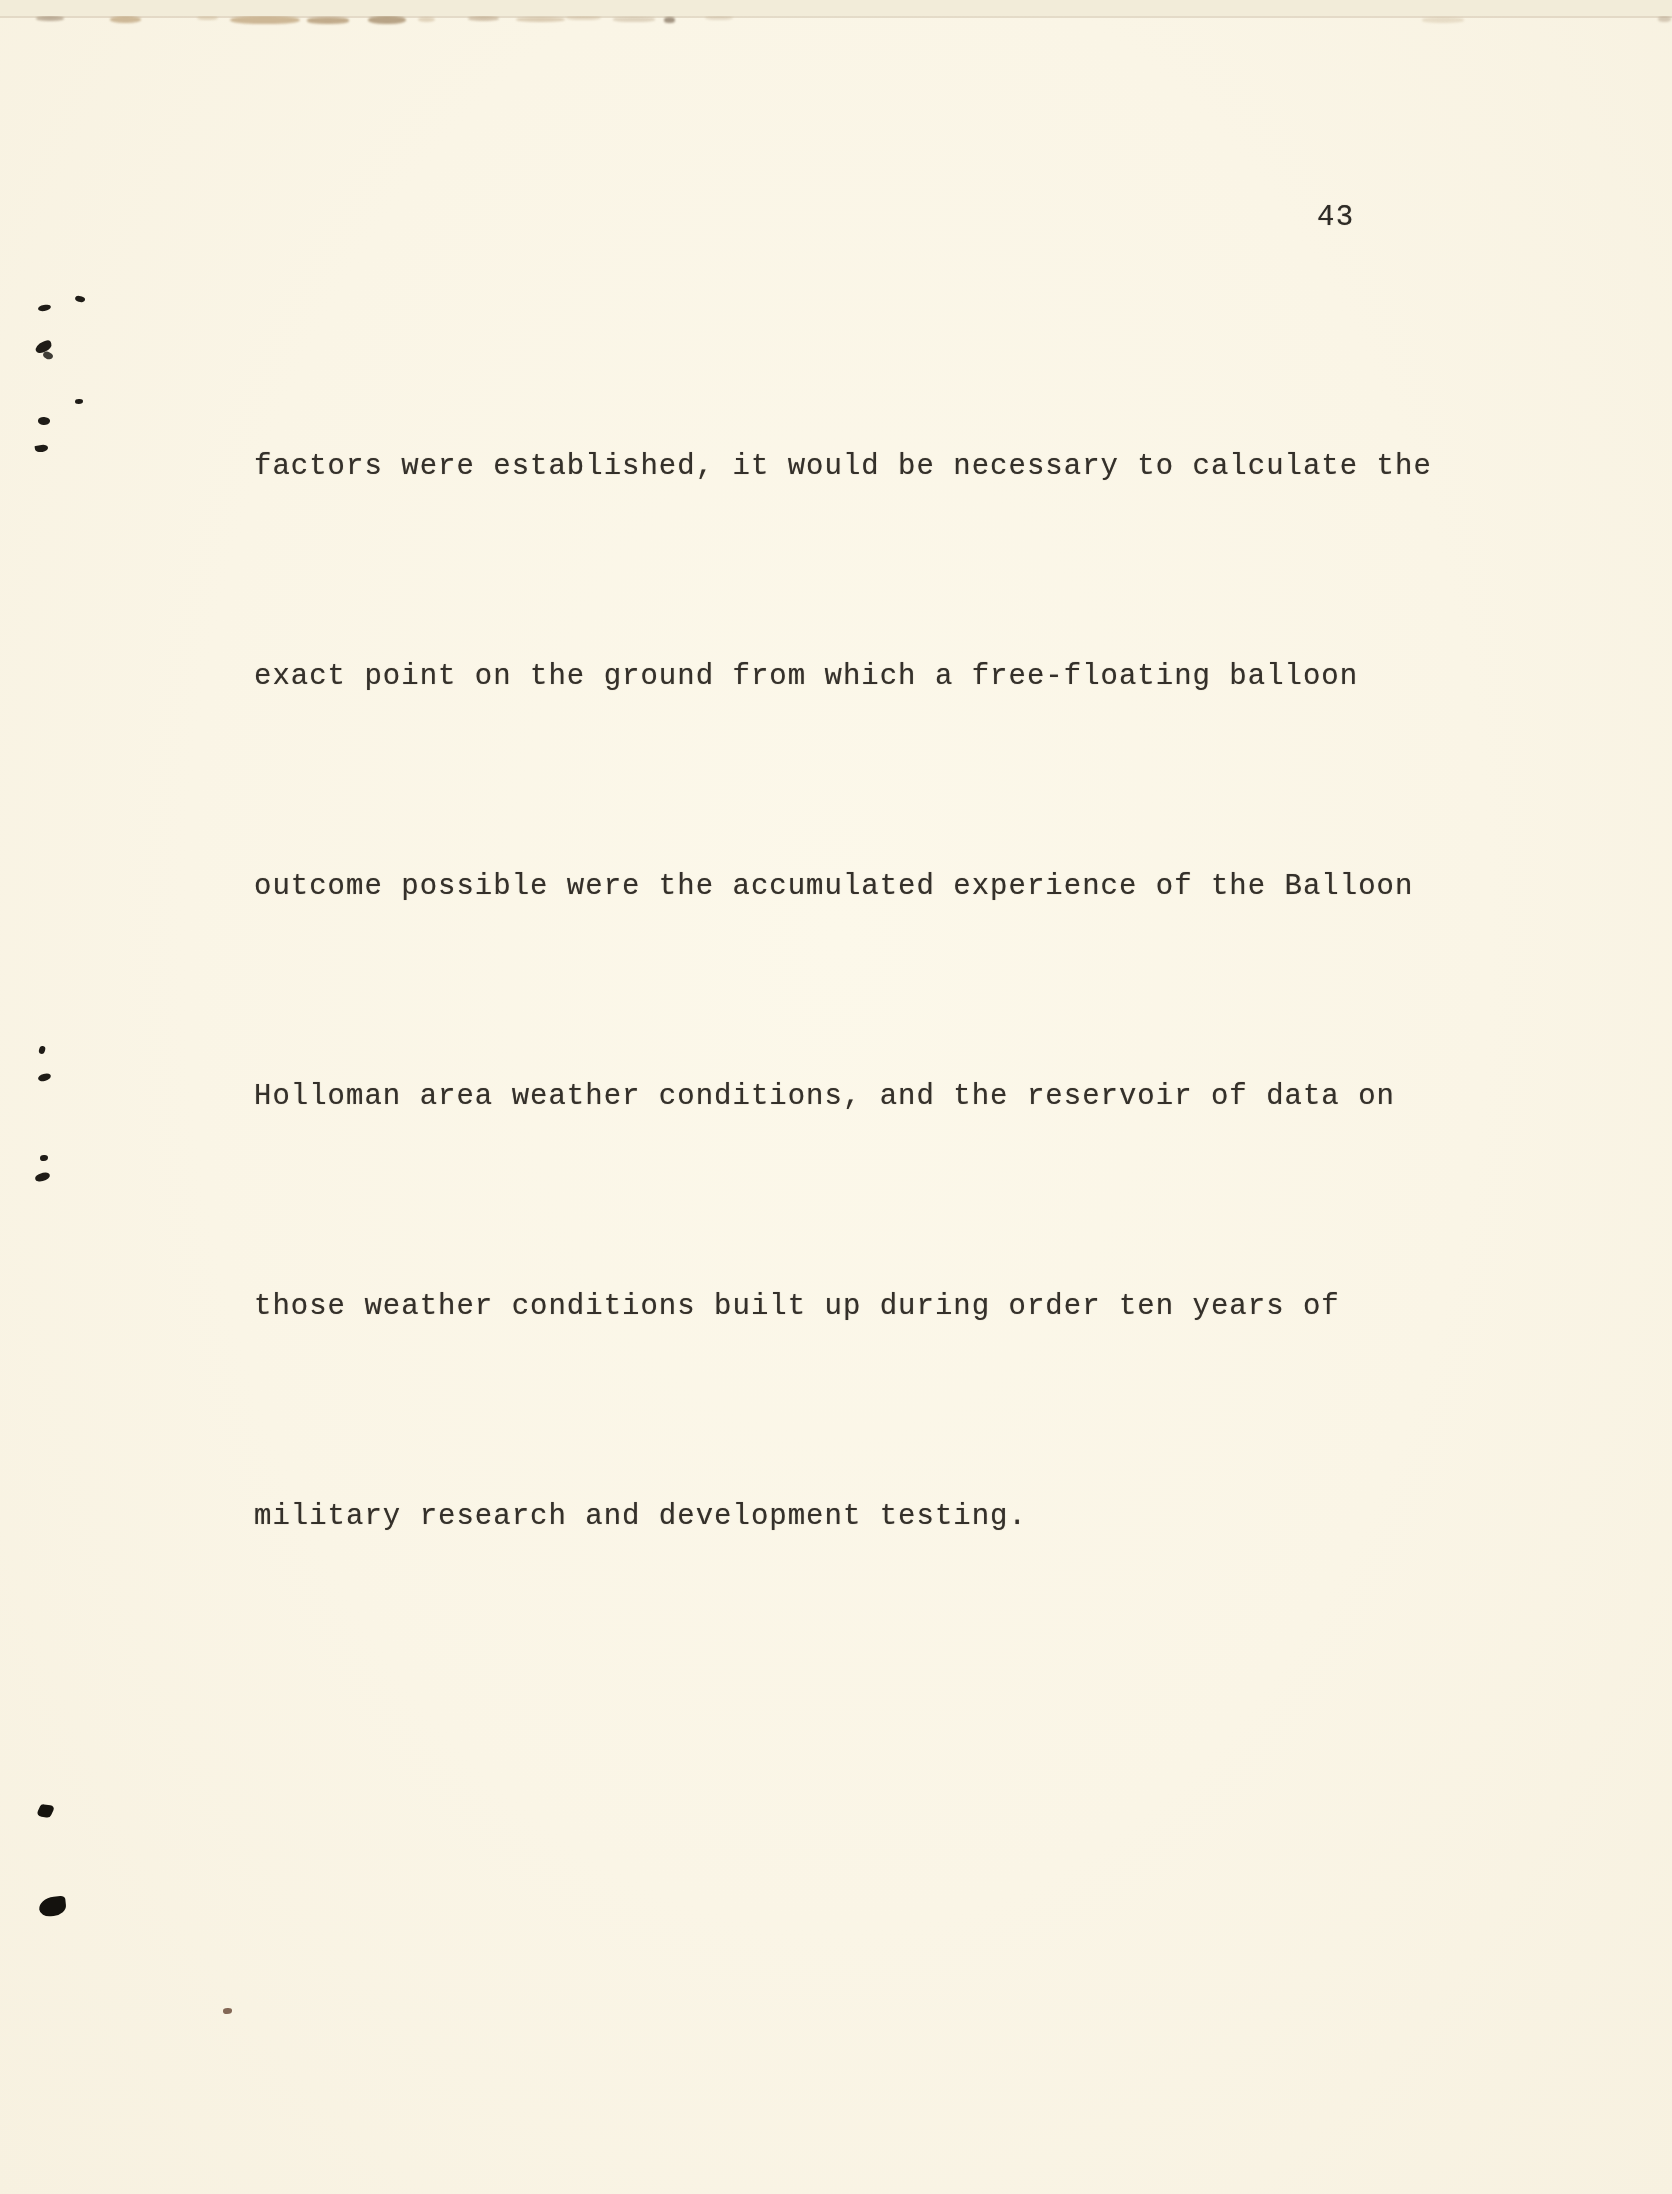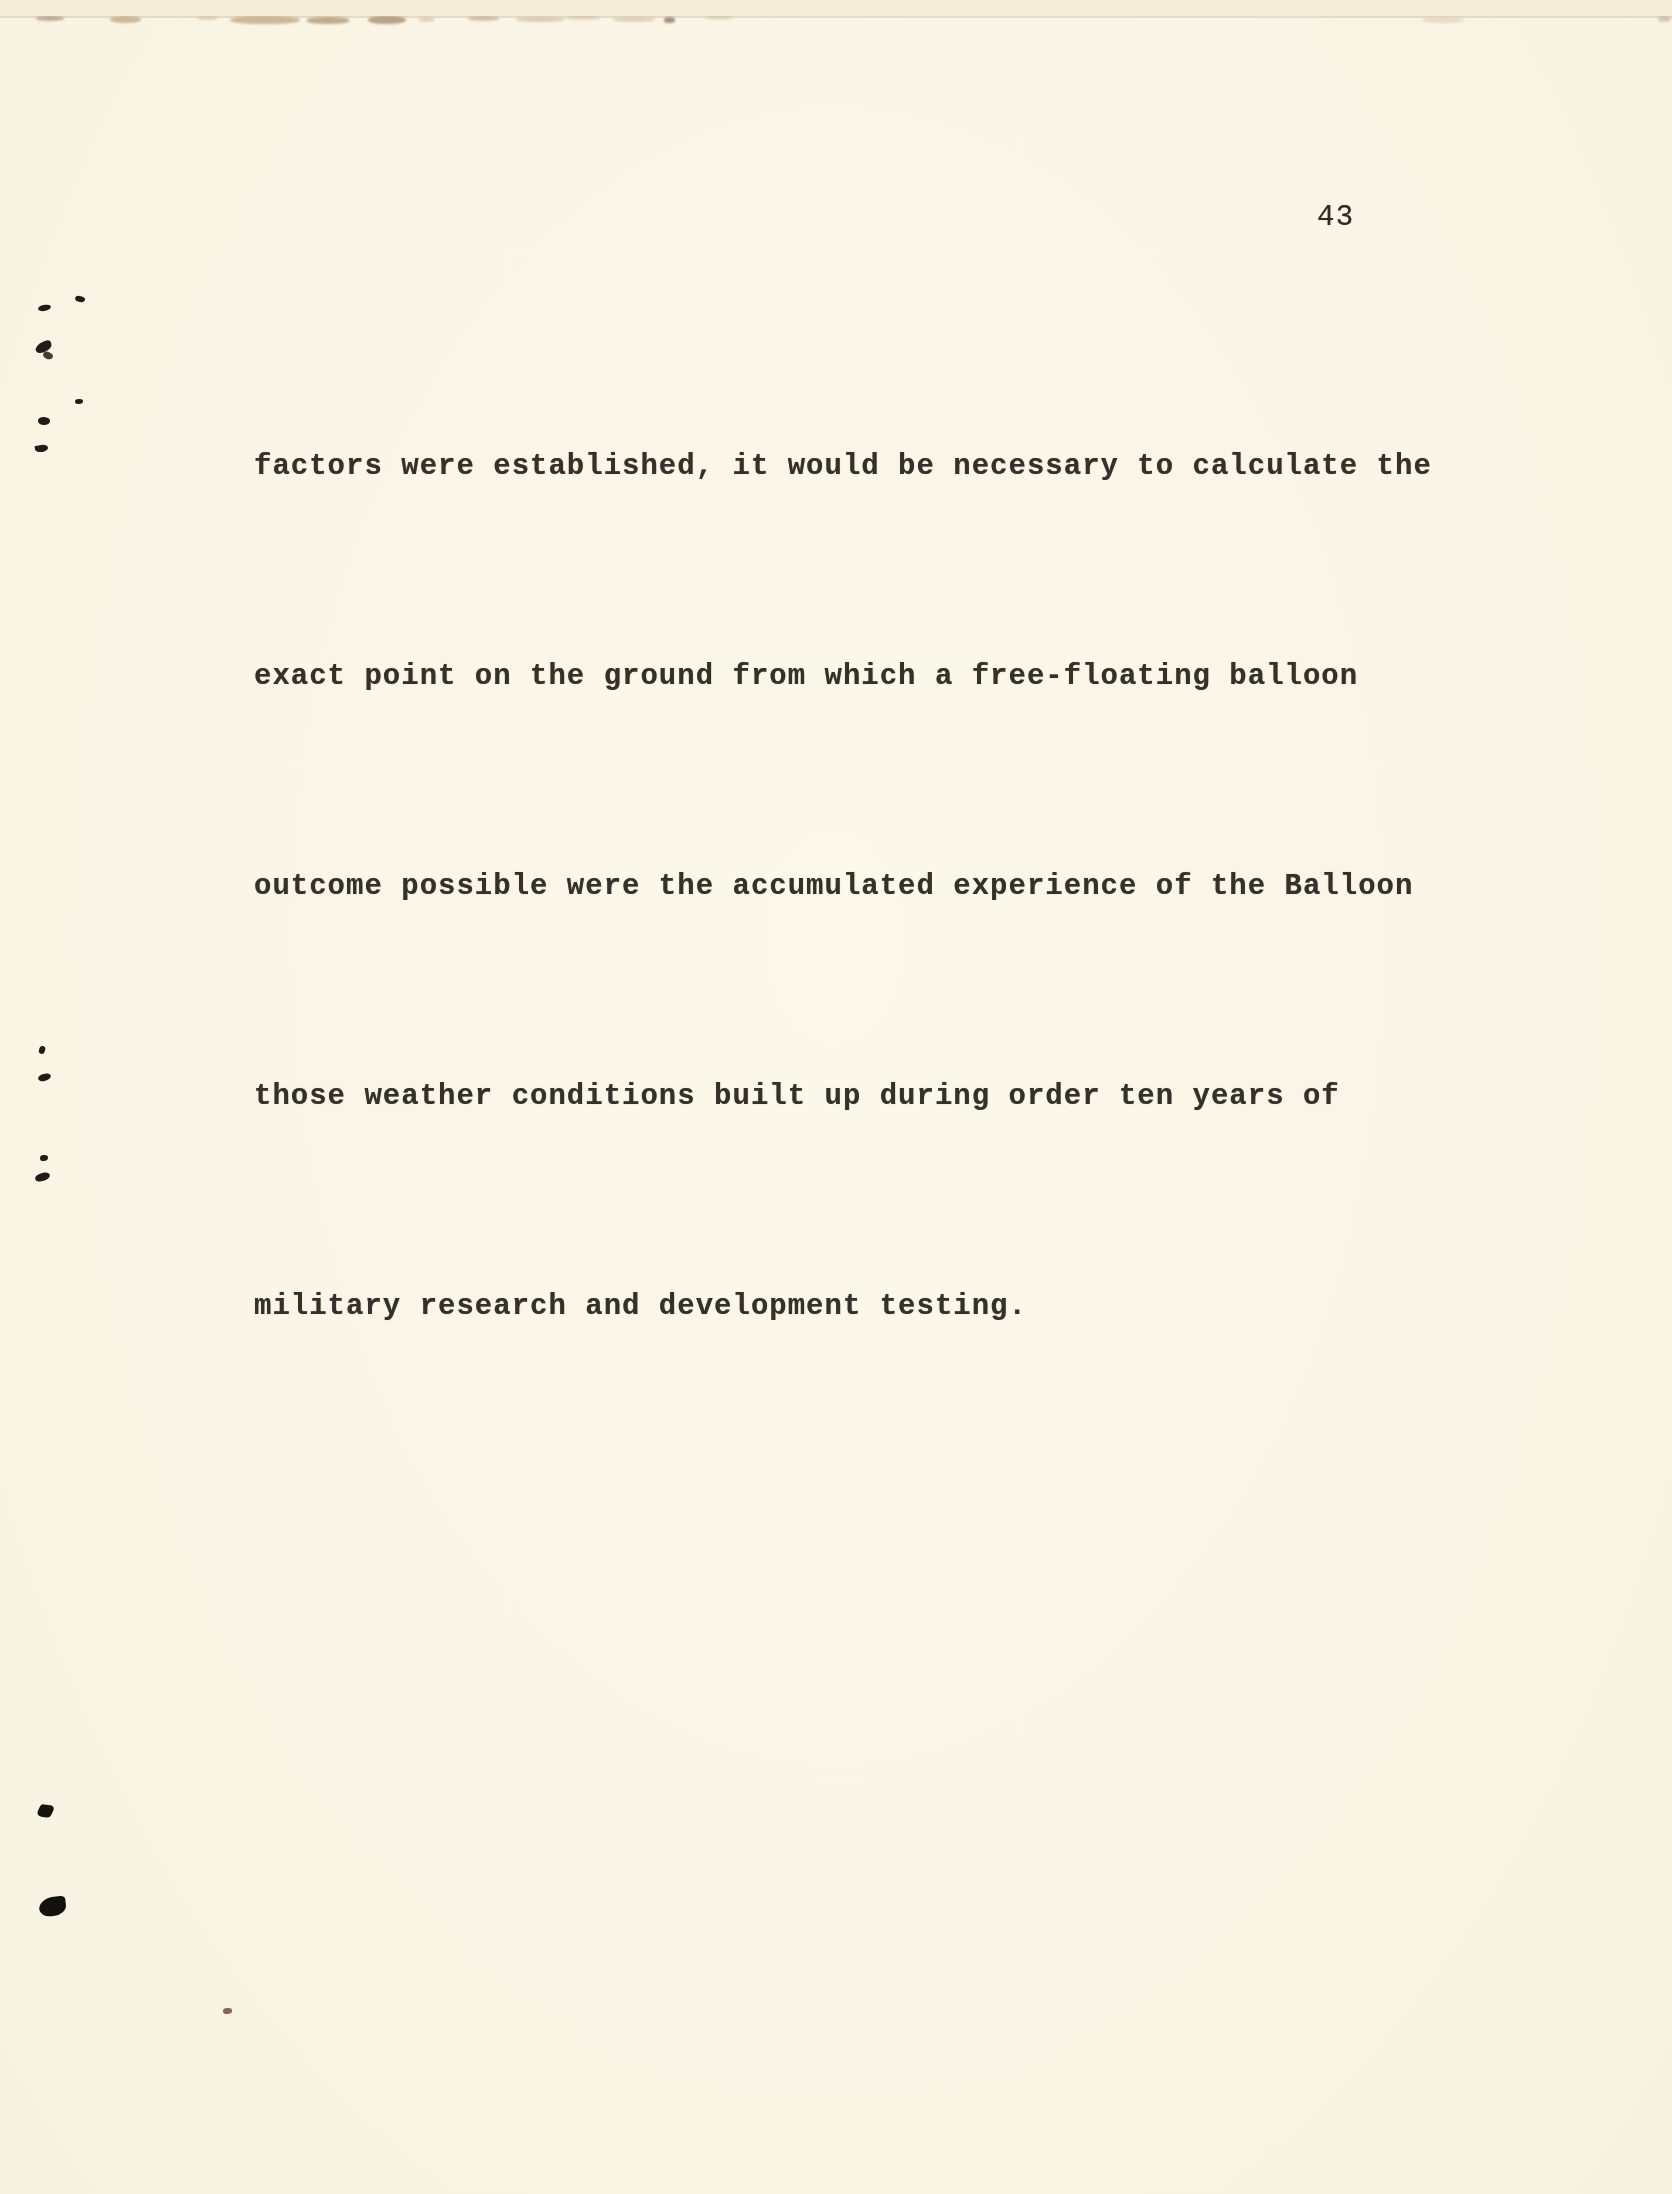--- a/index.html
+++ b/index.html
@@ -25,21 +25,21 @@
     position:absolute;left:1317px;top:185px;
     font-size:29px;letter-spacing:1.4px;color:#2e2b26;
     text-shadow:0 0 0.8px rgba(46,42,35,.6);
   }
   .textblock{
     position:absolute;left:254px;top:276px;width:1296px;
     font-size:29px;line-height:70px;letter-spacing:1px;
     color:#34302a;white-space:pre;
     text-shadow:0 0 0.8px rgba(52,46,38,.55);
   }
-  .line{height:70px;font-weight:bold;}
+  .line{height:70px;}
   .smear{position:absolute;border-radius:45%;filter:blur(1px);}
   .speck{position:absolute;background:#1f1c17;border-radius:50% 42% 55% 46%;}
 </style>
 </head>
 <body>
 
 <div class="paper">
 
   <div class="top-edge"></div>
   <div class="bottom-edge"></div>
@@ -74,20 +74,21 @@
   <div class="speck" style="left:38px;top:1789px;width:15.3px;height:12px;background:#16140f;transform:skewX(-18deg) rotate(8deg);border-radius:20% 35% 25% 40%;"></div>
   <div class="speck" style="left:39px;top:1881px;width:26.5px;height:19px;background:#14120e;border-radius:65% 20% 55% 45%;transform:rotate(-6deg);"></div>
   <div class="speck" style="left:223px;top:1992px;width:9px;height:5.6px;background:#6f4f3d;opacity:.85;"></div>
 
   <div class="pagenum">43</div>
 
   <div class="textblock">
     <div class="line">factors were established, it would be necessary to calculate the</div>
     <div class="line">exact point on the ground from which a free-floating balloon</div>
     <div class="line">outcome possible were the accumulated experience of the Balloon</div>
+    <div class="line">Holloman area weather conditions, and the reservoir of data on</div>
     <div class="line">those weather conditions built up during order ten years of</div>
     <div class="line">military research and development testing.</div>
     
     
     
     
     
     
     
     

